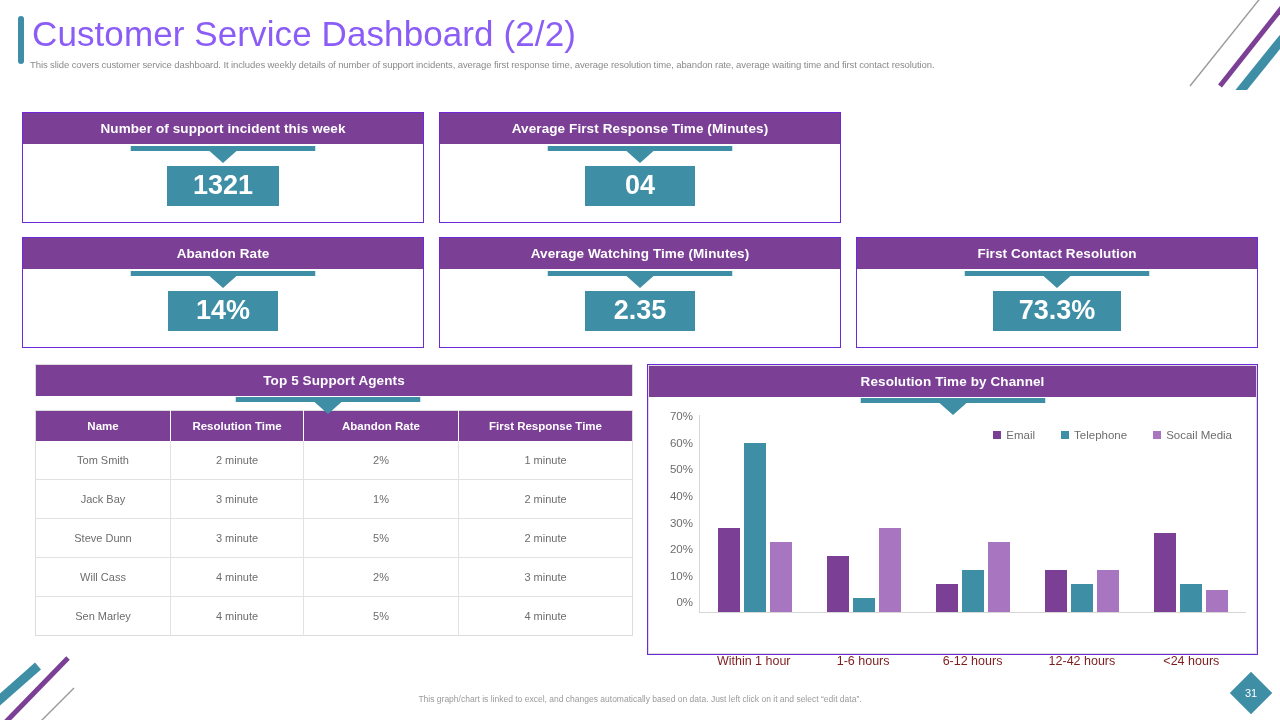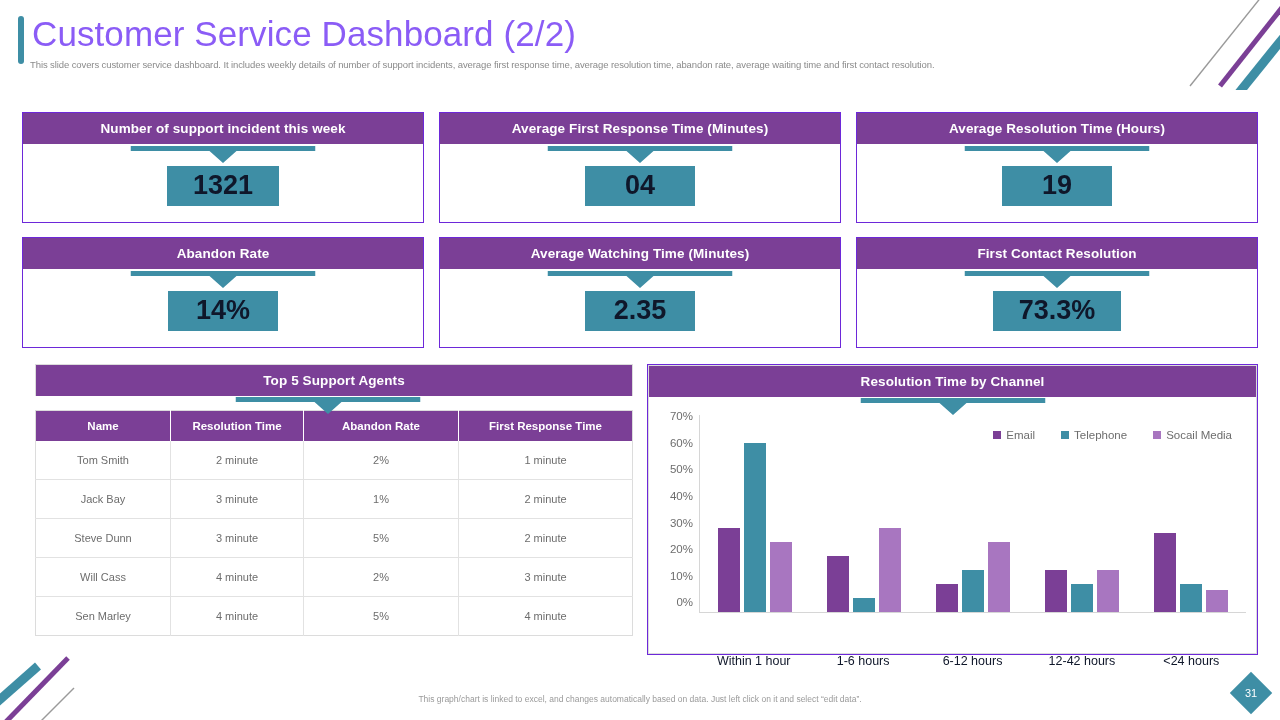--- a/index.html
+++ b/index.html
@@ -83,21 +83,21 @@
   .kpi-grid.row2 { top: 237px; }
   .kpi-card { height: 111px; }
   .kpi-body {
     height: calc(100% - 33px);
     display: flex;
     align-items: center;
     justify-content: center;
   }
   .kpi-value {
     background: #3E8EA5;
-    color: #0f172a;
+    color: #ffffff;
     font-size: 27px;
     font-weight: bold;
     padding: 4px 26px;
     min-width: 110px;
     text-align: center;
     line-height: 1.18;
     margin-top: 8px;
   }
 
   
@@ -194,21 +194,21 @@
     height: 100%;
     flex: 1;
   }
   .bar { width: 22px; }
   .x-labels {
     display: flex;
     justify-content: space-around;
     margin-left: 42px;
     margin-top: 7px;
     font-size: 12.5px;
-    color: #0f172a;
+    color: #7f1d1d;
   }
   .x-labels span { flex: 1; text-align: center; }
 
   
   .footer-note {
     position: absolute;
     left: 0; right: 0; bottom: 16px;
     text-align: center;
     font-size: 8.5px;
     color: #9a9a9a;
@@ -273,33 +273,20 @@
     <div class="ribbon" style="top:33px">
       <svg viewBox="0 0 185 17" preserveAspectRatio="none">
         <path d="M0 0 H185 V5 H106 L92.5 17 L79 5 H0 Z" fill="#3E8EA5"></path>
       </svg>
     </div>
     <div class="kpi-body">
       <div class="kpi-value">04</div>
     </div>
   </div>
 
-  <div class="card kpi-card">
-    <div class="card-head">
-      <span>Average Resolution Time (Hours)</span>
-    </div>
-    <div class="ribbon" style="top:33px">
-      <svg viewBox="0 0 185 17" preserveAspectRatio="none">
-        <path d="M0 0 H185 V5 H106 L92.5 17 L79 5 H0 Z" fill="#3E8EA5"></path>
-      </svg>
-    </div>
-    <div class="kpi-body">
-      <div class="kpi-value">19</div>
-    </div>
-  </div>
 
 </div>
 
 <div class="kpi-grid row2">
 
   <div class="card kpi-card">
     <div class="card-head">
       <span>Abandon Rate</span>
     </div>
     <div class="ribbon" style="top:33px">

